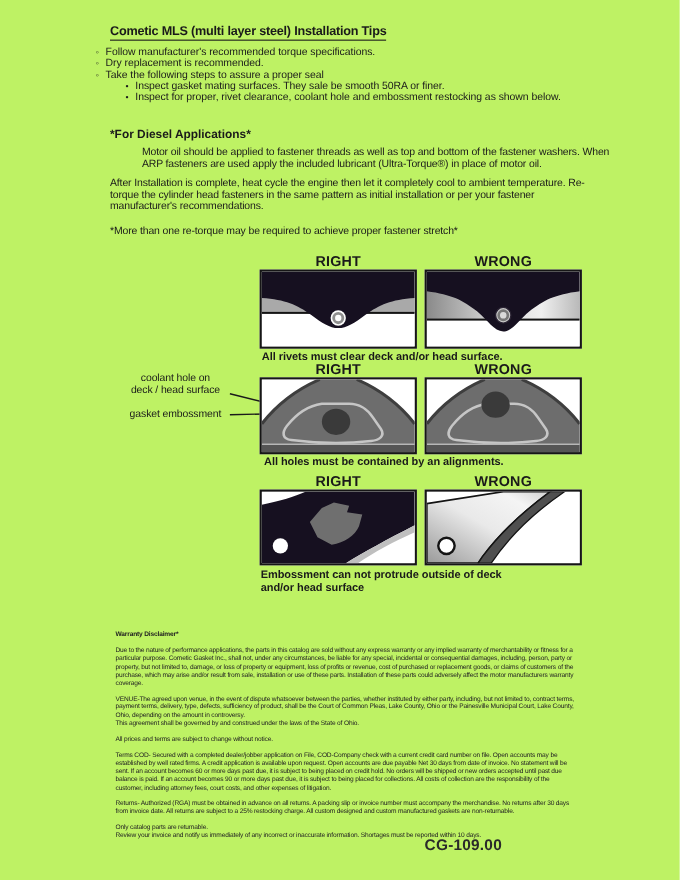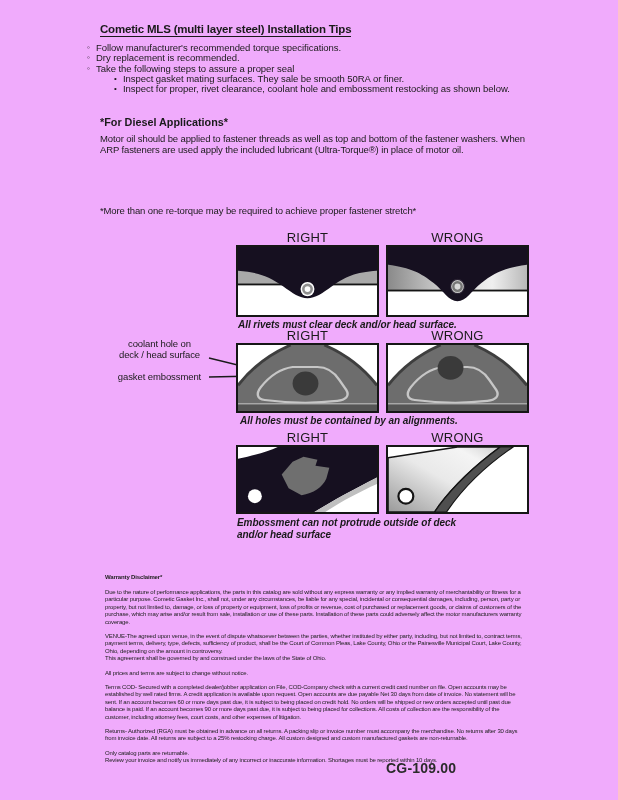--- a/index.html
+++ b/index.html
@@ -1,43 +1,43 @@
 <!DOCTYPE html>
 <html><head>
 <meta charset="utf-8">
 <style>
   html,body { margin:0; padding:0; background:#ffffff; }
   .page {
-    position:relative; width:618px; height:800px; background:#f0abfc;
+    position:relative; width:618px; height:800px; background:#bef264;
     font-family:"Liberation Sans", sans-serif; color:#1a1a1a; overflow:hidden;
   }
   .title {
     position:absolute; left:100px; top:23px;
     font-size:11.5px; font-weight:bold; letter-spacing:-0.2px;
     border-bottom:1.6px solid #1a1a1a; padding-bottom:1px;
   }
   .bullets { position:absolute; left:87px; top:43px; width:460px; font-size:9.5px; letter-spacing:-0.05px; }
   .b-row { display:flex; line-height:10.3px; }
   .b-row.sub { margin-left:27px; }
   .marker { width:9px; flex:0 0 9px; font-size:8px; }
   .b-row.sub .marker { font-size:8px; }
   .diesel-heading { position:absolute; left:100px; top:116px; font-size:10.8px; font-weight:bold; }
   .body-para { position:absolute; left:100px; width:432px; font-size:9.5px; line-height:10.5px; letter-spacing:-0.12px; }
-  .p1 { top:134px; }
+  .p1 { top:134px;margin-left:29px; }
   .p2 { top:162px; }
   .note { top:206px; }
 
-  .fig-label { position:absolute; width:143px; text-align:center; font-size:13px; font-weight:normal; letter-spacing:0.2px; }
+  .fig-label { position:absolute; width:143px; text-align:center; font-size:13px; font-weight:bold; letter-spacing:0.2px; }
   .panel { position:absolute; border:2.5px solid #161616; box-sizing:border-box; background:#fff; display:block; }
   .colL { left:236px; } .colR { left:386px; }
   .r1 { top:245px; width:143px; height:72px; }
   .r2 { top:343px; width:143px; height:70px; }
   .r3 { top:445px; width:143px; height:69px; }
   .lab1 { top:230px; } .lab2 { top:328px; } .lab3 { top:430px; }
-  .caption { position:absolute; font-size:10px; font-weight:bold; letter-spacing:-0.05px; line-height:11.5px;font-style:italic; }
+  .caption { position:absolute; font-size:10px; font-weight:bold; letter-spacing:-0.05px; line-height:11.5px; }
   .cap1 { left:238px; top:319px; }
   .cap2 { left:240px; top:415px; }
   .cap3 { left:237px; top:517px; width:250px; }
 
   .annot { position:absolute; text-align:center; font-size:9.5px; line-height:10.8px; letter-spacing:-0.1px; }
   .annot1 { left:112px; top:339px; width:95px; }
   .annot2 { left:112px; top:372px; width:95px; }
   .leader-svg { position:absolute; left:206px; top:350px; width:100px; height:36px; }
 
   .legal { position:absolute; left:105px; top:574px; width:420px; font-size:6px; line-height:7.4px; letter-spacing:-0.15px; color:#222; }
@@ -71,20 +71,21 @@
       <span>Inspect gasket mating surfaces.  They sale be smooth 50RA or finer.</span>
     </div>
     <div class="b-row sub">
       <span class="marker">•</span>
       <span>Inspect for proper, rivet clearance, coolant hole and embossment restocking as shown below.</span>
     </div>
   </div>
 
   <div class="diesel-heading">*For Diesel Applications*</div>
   <div class="body-para p1">Motor oil should be applied to fastener threads as well as top and bottom of the fastener washers. When ARP fasteners are used apply the included lubricant (Ultra-Torque®) in place of motor oil.</div>
+  <div class="body-para p2">After Installation is complete, heat cycle the engine then let it completely cool to ambient temperature. Re-torque the cylinder head fasteners in the same pattern as initial installation or per your fastener manufacturer's recommendations.</div>
   <div class="body-para note">*More than one re-torque may be required to achieve proper fastener stretch*</div>
 
   <div class="fig-label lab1 colL">RIGHT</div>
   <div class="fig-label lab1 colR">WRONG</div>
 
   <svg class="panel r1 colL" viewBox="0 0 140 67" preserveAspectRatio="none">
     <rect x="0" y="23" width="140" height="14" fill="#a9a9a9"></rect>
     <rect x="0" y="37" width="140" height="30" fill="#ffffff"></rect>
     <rect x="0" y="36" width="140" height="1.8" fill="#141414"></rect>
     <path d="M0,0 H140 V23.5 C118,25 108,29.5 95,38.5 C84.5,46 78,50.5 70,50.5 C62,50.5 55.5,46 45,38.5 C32,29.5 22,25 0,23.5 Z" fill="#161020"></path>

